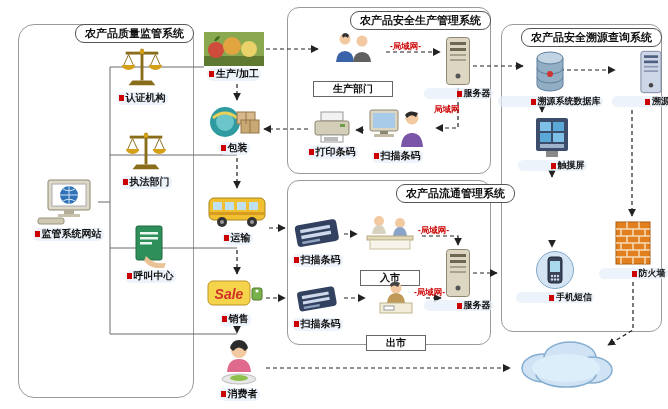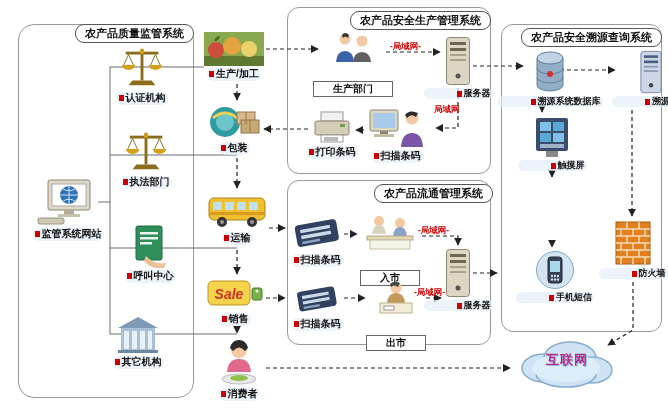--- a/index.html
+++ b/index.html
@@ -82,21 +82,21 @@
       <path d="M473 273 H497"></path>
     </g>
   </svg>
 
   <div class="titlewrap" style="left:18px;top:23px;width:176px">
     <span class="pill">农产品质量监管系统</span>
   </div>
   <div class="titlewrap" style="left:287px;top:10px;width:204px">
     <span class="pill">农产品安全生产管理系统</span>
   </div>
-  <div class="titlewrap" style="left:287px;top:183px;width:206px">
+  <div class="titlewrap" style="left:287px;top:183px;width:228px">
     <span class="pill">农产品流通管理系统</span>
   </div>
   <div class="titlewrap" style="left:501px;top:27px;width:161px">
     <span class="pill">农产品安全溯源查询系统</span>
   </div>
 
   <div class="node" style="left:24px;top:178px;width:88px">
     <svg class="icon" width="64" height="48" viewBox="0 0 64 48">
       <rect x="12" y="2" width="42" height="30" rx="2" fill="#ddd8c8" stroke="#8d8772"></rect>
       <rect x="16" y="6" width="34" height="22" fill="#fff" stroke="#aaa"></rect>
@@ -139,32 +139,20 @@
     <svg class="icon" width="44" height="44" viewBox="0 0 44 44">
       <rect x="8" y="2" width="26" height="34" rx="2" fill="#2f8f5b" stroke="#1e6b41"></rect>
       <rect x="12" y="8" width="18" height="2.5" fill="#eaf6ef"></rect>
       <rect x="12" y="13" width="18" height="2.5" fill="#eaf6ef"></rect>
       <rect x="12" y="18" width="12" height="2.5" fill="#eaf6ef"></rect>
       <path d="M18 32 q8 9 20 7 l-2 5 q-12 2 -20 -7 z" fill="#eac296"></path>
     </svg>
     <div class="cap mk">呼叫中心</div>
   </div>
 
-  <div class="node" style="left:100px;top:314px;width:76px">
-    <svg class="icon" width="48" height="40" viewBox="0 0 48 40">
-      <path d="M4 14 L24 3 L44 14 z" fill="#7e9ab5"></path>
-      <rect x="7" y="14" width="34" height="24" fill="#a9c0d4"></rect>
-      <rect x="10" y="17" width="5" height="18" fill="#e8f0f7"></rect>
-      <rect x="18" y="17" width="5" height="18" fill="#e8f0f7"></rect>
-      <rect x="26" y="17" width="5" height="18" fill="#e8f0f7"></rect>
-      <rect x="34" y="17" width="4" height="18" fill="#e8f0f7"></rect>
-      <rect x="4" y="36" width="40" height="3" fill="#6d87a0"></rect>
-    </svg>
-    <div class="cap mk">其它机构</div>
-  </div>
 
   <div class="node" style="left:200px;top:32px;width:68px">
     <svg class="icon" width="60" height="34" viewBox="0 0 60 34">
       <rect width="60" height="34" fill="#8aa84f"></rect>
       <rect y="24" width="60" height="10" fill="#5f7a30"></rect>
       <circle cx="12" cy="18" r="8" fill="#cf4b3c"></circle>
       <circle cx="28" cy="14" r="9" fill="#e2a43e"></circle>
       <circle cx="45" cy="17" r="8" fill="#e8d269"></circle>
       <path d="M10 9 q2 -5 6 -5 q-1 4 -4 5 z" fill="#3f6b22"></path>
     </svg>
@@ -391,21 +379,20 @@
   <div class="node" style="left:514px;top:334px;width:106px;height:56px">
     <svg class="icon" width="106" height="56" viewBox="0 0 106 56">
       <g fill="#cfe3f4" stroke="#85aed1" stroke-width="1.5">
         <ellipse cx="30" cy="34" rx="22" ry="14"></ellipse>
         <ellipse cx="56" cy="24" rx="26" ry="16"></ellipse>
         <ellipse cx="78" cy="36" rx="20" ry="13"></ellipse>
         <ellipse cx="52" cy="40" rx="30" ry="13"></ellipse>
       </g>
       <ellipse cx="52" cy="34" rx="34" ry="14" fill="#dceefa"></ellipse>
     </svg>
-    <div class="cloud-label">互联网</div>
   </div>
 
   <div class="lan" style="left:390px;top:41px">-局域网-</div>
   <div class="lan" style="left:434px;top:104px">局域网</div>
   <div class="lan" style="left:418px;top:225px">-局域网-</div>
   <div class="lan" style="left:414px;top:287px">-局域网-</div>
 
 </div>
 
 </body></html>

